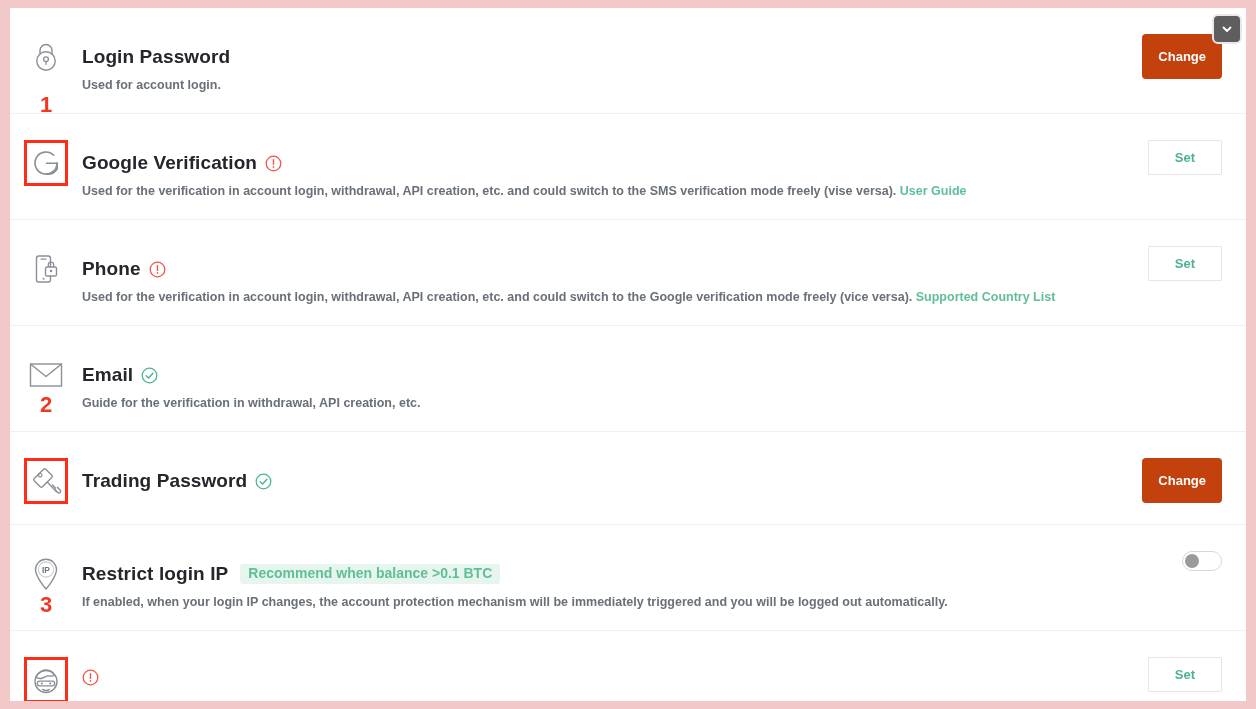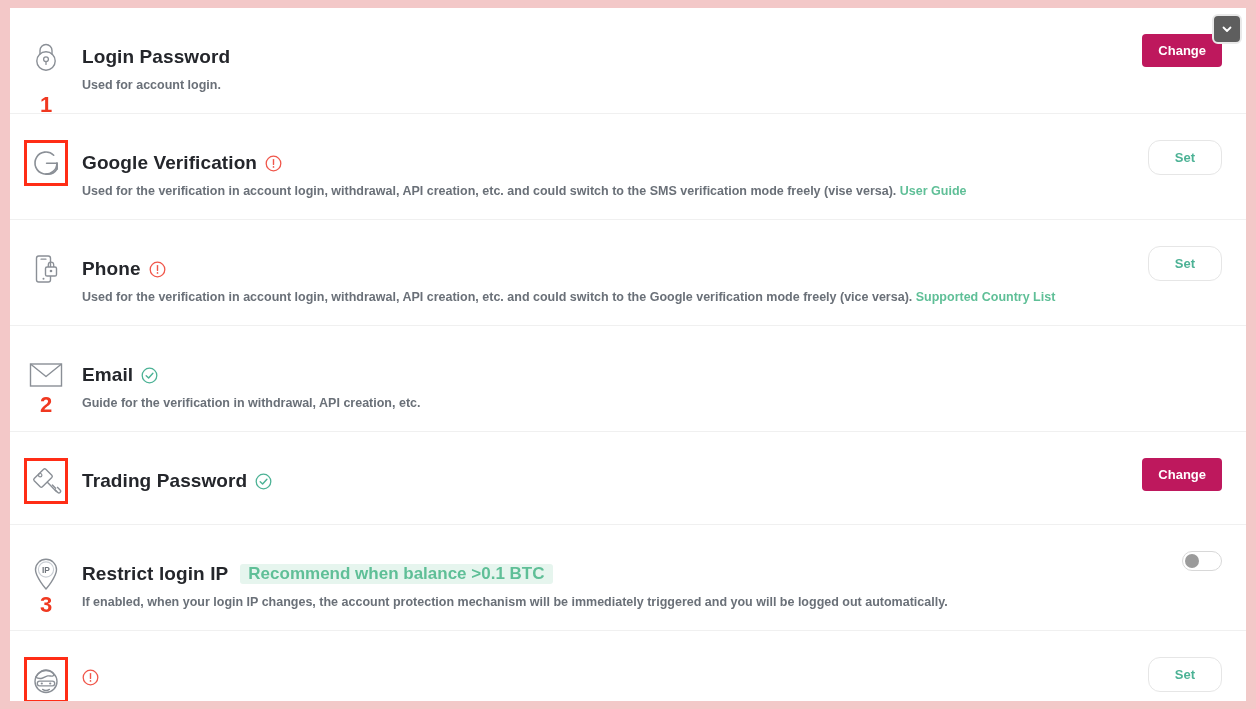--- a/index.html
+++ b/index.html
@@ -87,21 +87,21 @@
   .title {
     font-size: 19px;
     font-weight: 700;
     color: #24262b;
     letter-spacing: .1px;
     line-height: 22px;
   }
   .badge {
     background: #e6f5ee;
     color: #5fbf97;
-    font-size: 17px;
+    font-size: 14px;
     font-weight: 700;
     padding: 3px 8px 4px 8px;
     border-radius: 3px;
     margin-left: 4px;
     line-height: 13px;
     white-space: nowrap;
   }
   .desc {
     font-size: 12.5px;
     color: #6a7078;
@@ -111,37 +111,37 @@
   .desc .link { color: #5fbf97; }
   .action-cell {
     width: 140px;
     min-width: 140px;
     display: flex;
     align-items: center;
     justify-content: flex-end;
     padding-top: 4px;
   }
   .btn-primary {
-    background: #be185d;
+    background: #c2410c;
     color: #ffffff;
     font-size: 13px;
     font-weight: 700;
     border: none;
     border-radius: 4px;
-    padding: 9px 16px;
+    padding: 15px 16px;
     cursor: pointer;
     line-height: 15px;
   }
   .btn-outline {
     background: #ffffff;
     color: #4cb295;
     font-size: 13px;
     font-weight: 700;
     border: 1px solid #e6e6e6;
-    border-radius: 12px;
+    border-radius: 1px;
     padding: 9px 26px;
     cursor: pointer;
     line-height: 15px;
   }
   .toggle {
     width: 40px;
     height: 20px;
     border-radius: 10px;
     background: #ffffff;
     border: 1px solid #d8d8d8;

